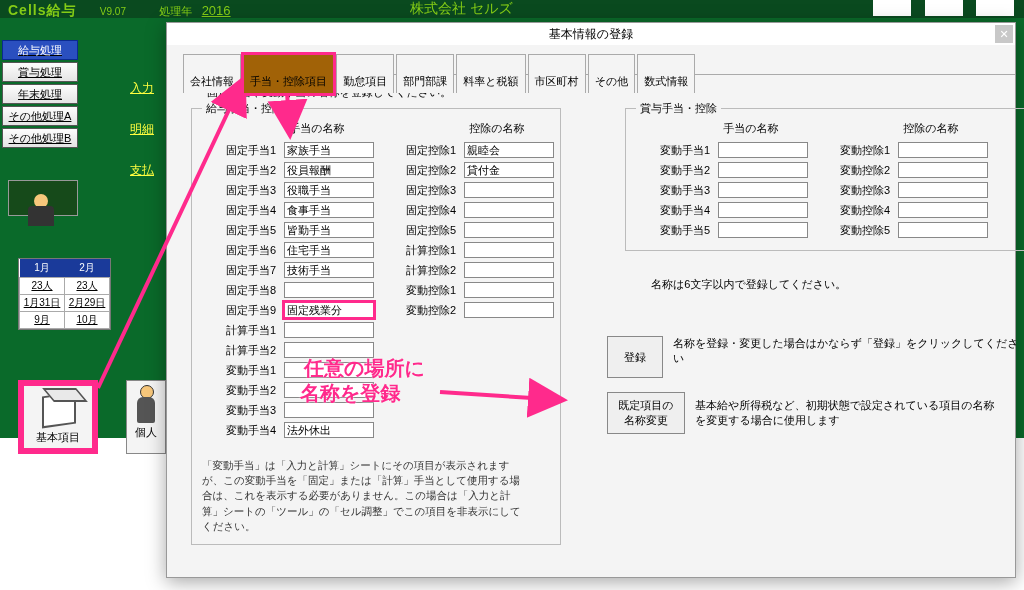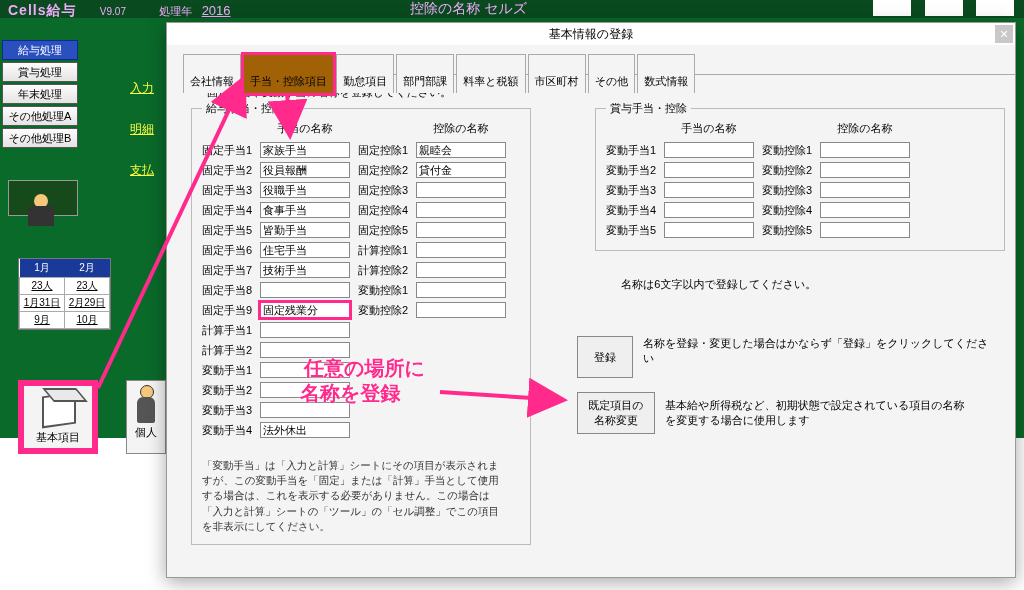--- a/index.html
+++ b/index.html
@@ -1,19 +1,19 @@
 <!DOCTYPE html>
 <html><head>
 <meta charset="utf-8">
 <style>
   * { box-sizing: border-box; font-family: "MS PGothic","Meiryo",sans-serif; }
   body { margin:0; width:1024px; height:590px; position:relative; overflow:hidden; background:#fff; }
 
   
-  .app-header { position:absolute; left:0; top:0; width:1024px; height:18px; background:#0a4a1f; color:#f0abfc; font-size:12px; padding:2px 8px; }
+  .app-header { position:absolute; left:0; top:0; width:1024px; height:18px; background:#0a4a1f; color:#84cc16; font-size:12px; padding:2px 8px; }
   .app-header .title { font-size:14px; font-weight:bold; letter-spacing:1px;}
   .app-header .ver { margin-left:20px; font-size:10px;}
   .app-header .yearlab { margin-left:30px; font-size:11px;}
   .app-header .year { margin-left:6px; font-size:13px; text-decoration:underline;}
   .app-header .company { position:absolute; left:410px; top:0; font-size:14px; }
   .app-toolbar { position:absolute; right:0; top:0; height:18px; }
   .app-toolbar .tbtn { display:inline-block; width:38px; height:16px; background:#fff; margin-right:10px; vertical-align:top;}
 
   .green-panel { position:absolute; left:0; top:18px; width:1024px; height:420px; background:#0a6a2a; }
 
@@ -56,21 +56,21 @@
   .tab.highlight{ outline:3px solid #ff2a8c; outline-offset:-1px; z-index:2;}
 
   .hint { font-size:11px; margin:10px 0 6px 40px;}
 
   .groupbox{ border:1px solid #bbb; margin:2px 10px 6px 24px; padding:12px 10px 10px; font-size:11px; position:relative;}
   .groupbox.legend::before{ content:attr(data-legend); position:absolute; top:-8px; left:10px; background:#f4f4f4; padding:0 4px; font-size:11px;}
   .twocol{ display:flex; gap:30px; align-items:flex-start;}
 
   .col-head{ text-align:center; font-size:11px; margin-bottom:4px;}
   .row{ display:flex; align-items:center; height:20px; margin-bottom:0;}
-  .row .lbl{ width:58px; font-size:11px; text-align:left;}
+  .row .lbl{ width:58px; font-size:11px; text-align:left;margin-left:24px;}
   .row input{ width:90px; height:16px; font-size:11px; border:1px solid #888; padding:0 2px;}
   .row input.red-box{ outline:3px solid #ff2a8c; outline-offset:-1px;}
 
   .left-group{ width:370px;}
   .right-group{ width:410px;}
 
   .flex-cols{ display:flex; gap:8px;}
 
   .smalltext{ font-size:10.5px; line-height:1.45; color:#333; margin:8px 20px 0 0;}
 
@@ -85,31 +85,31 @@
   svg.overlay{ position:absolute; left:0; top:0; width:1024px; height:590px; pointer-events:none;}
 </style>
 </head>
 <body>
 
 <div class="app-header">
   <span class="title">Cells給与</span>
   <span class="ver">V9.07</span>
   <span class="yearlab">処理年</span>
   <span class="year">2016</span>
-  <span class="company">控除の名称 セルズ</span>
+  <span class="company">株式会社 セルズ</span>
   <span class="app-toolbar">
     <span class="tbtn"></span>
     <span class="tbtn"></span>
     <span class="tbtn"></span>
   </span>
 </div>
 
 <div class="green-panel"></div>
 
-<div class="left-buttons" style="top:40px;">
+<div class="left-buttons" style="top:40px;text-decoration:underline;">
   <div class="lbtn active">給与処理</div>
   <div class="lbtn">賞与処理</div>
   <div class="lbtn">年末処理</div>
   <div class="lbtn">その他処理A</div>
   <div class="lbtn">その他処理B</div>
 </div>
 
 <div class="yellow-links" style="top:80px;">
   <div>入力</div>
   <div>明細</div>

